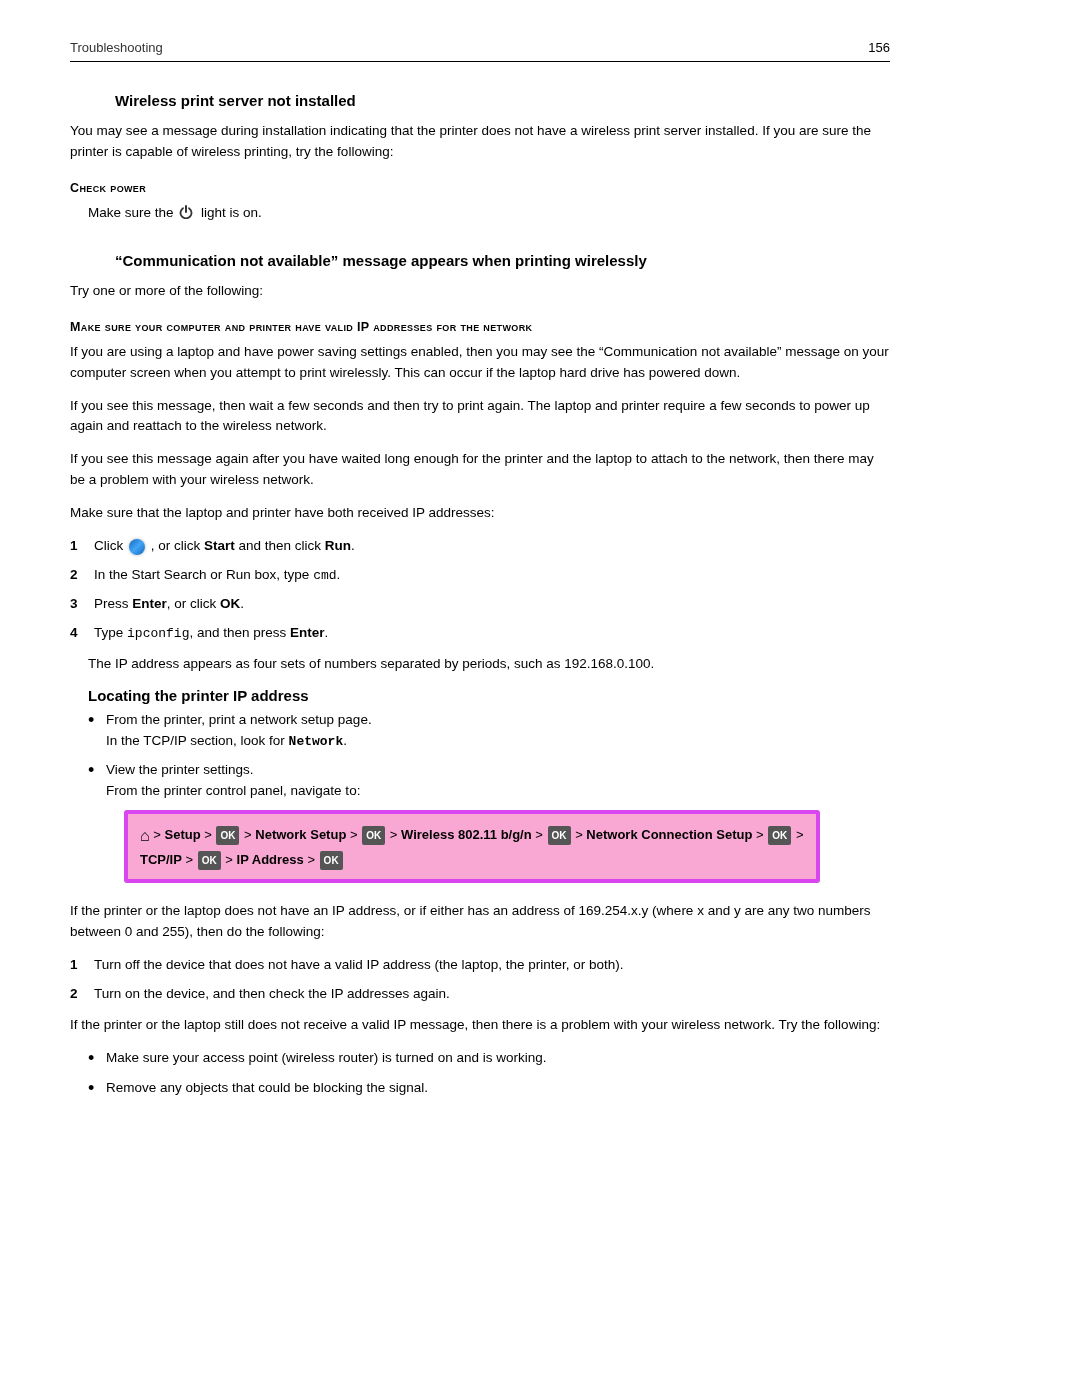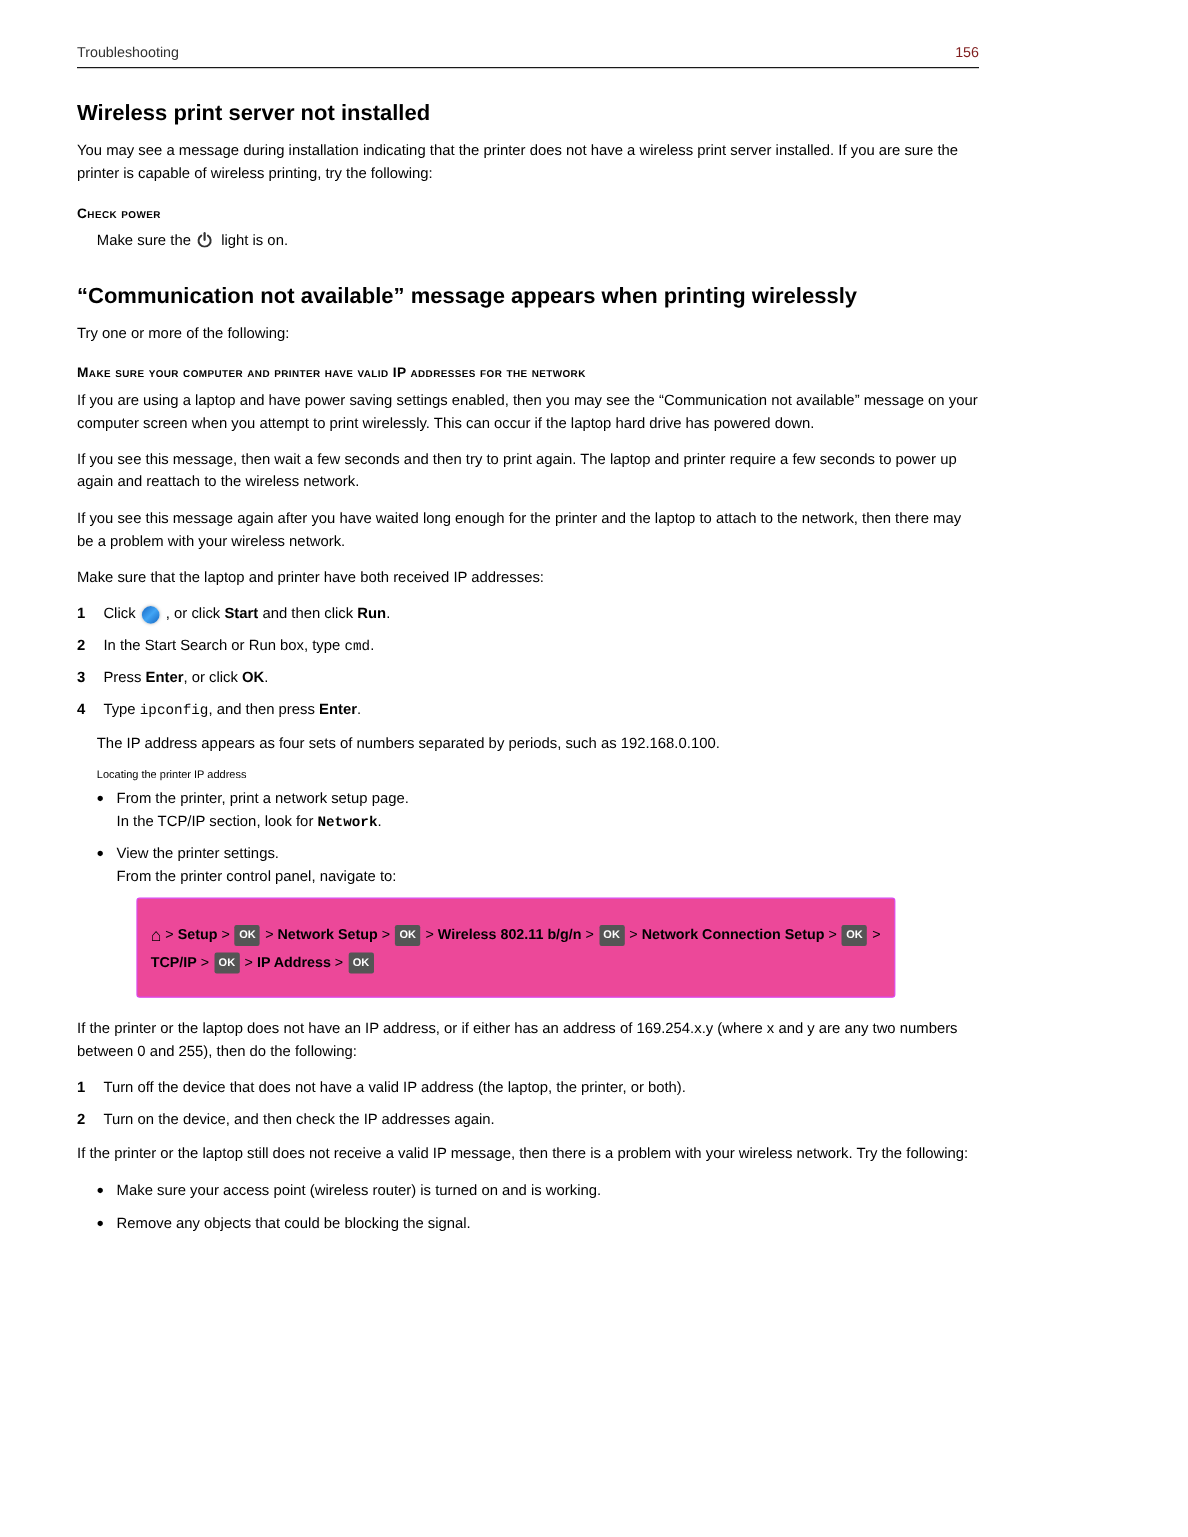--- a/index.html
+++ b/index.html
@@ -25,26 +25,27 @@
       border-bottom: 1px solid #000;
       padding-bottom: 6px;
       margin-bottom: 30px;
     }
     .header-left {
       font-size: 13px;
       color: #333;
     }
     .header-right {
       font-size: 13px;
-      color: #7f1d1d;
+      color: #000000;
     }
     h2.section-title {
-      font-size: 20px;
+      font-size: 15px;
       font-weight: bold;
       margin-bottom: 12px;
+      margin-left: 45px;
     }
     .body-text {
       font-size: 13.5px;
       line-height: 1.55;
       margin-bottom: 12px;
     }
     .subsection-heading {
       font-size: 12.5px;
       font-variant: small-caps;
       font-weight: bold;
@@ -106,31 +107,31 @@
       color: #fff;
       font-size: 10px;
       font-weight: bold;
       padding: 1px 4px;
       border-radius: 2px;
       font-family: Arial, sans-serif;
       vertical-align: middle;
       margin: 0 1px;
     }
     .nav-path {
-      background: #ec4899;
-      border: 1px solid #d946ef;
+      background: #f9a8d4;
+      border: 4px solid #d946ef;
       border-radius: 3px;
-      padding: 20px 12px;
+      padding: 8px 12px;
       margin: 8px 0 8px 18px;
       font-size: 13px;
       line-height: 1.7;
     }
     .locating-heading {
-      font-size: 10px;
-      font-weight: normal;
+      font-size: 15px;
+      font-weight: bold;
       margin-bottom: 6px;
     }
     .indent {
       margin-left: 18px;
     }
   </style>
 </head>
 <body>
 
 <div class="page">

